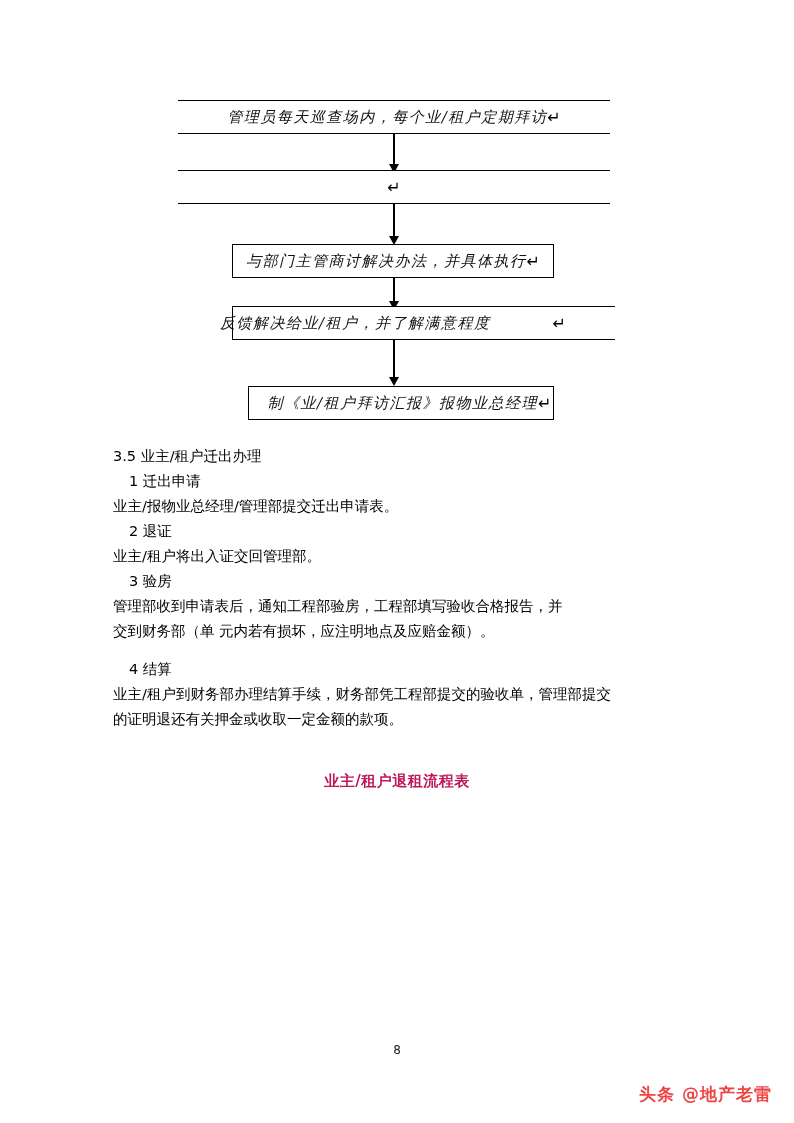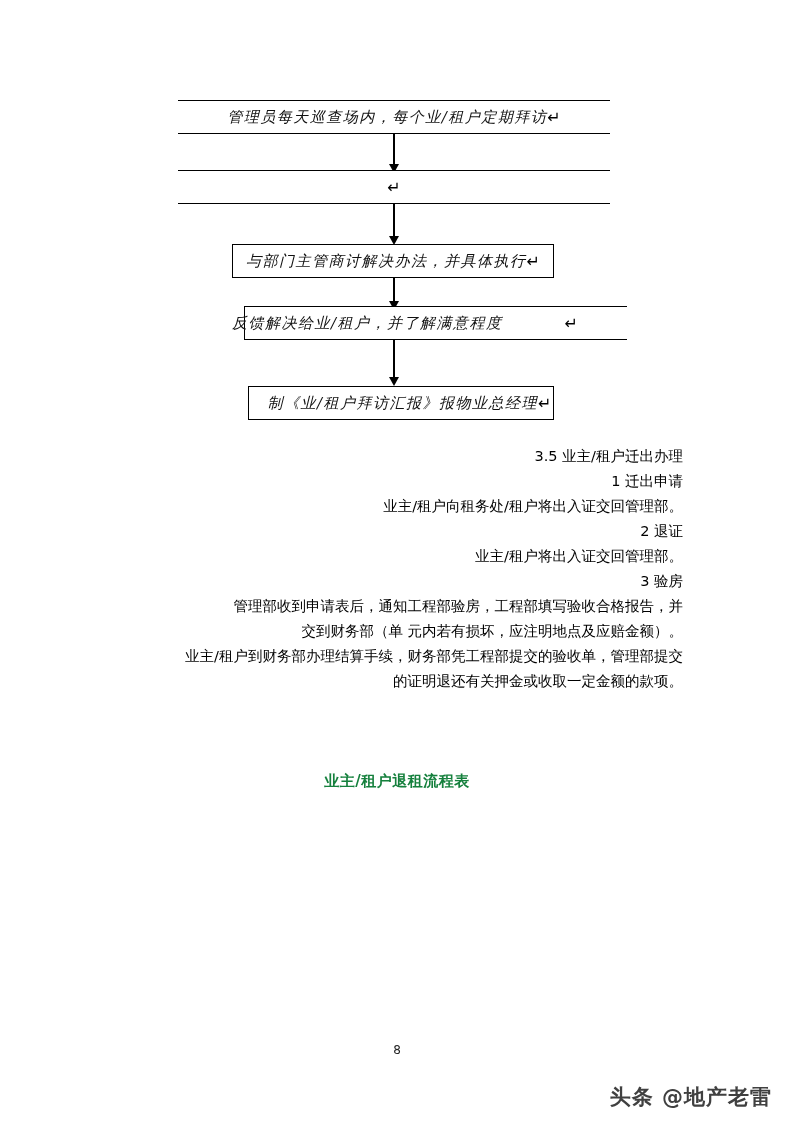--- a/index.html
+++ b/index.html
@@ -78,21 +78,20 @@
   
   #body-text {
     position: absolute;
     left: 113px;
     top: 444px;
     width: 570px;
     font-family: "DejaVu Sans", "Liberation Sans", sans-serif;
     font-size: 14.5px;
     line-height: 25px;
     color: #000000;
-    text-align: right;
   }
   .para {
     margin: 0;
     white-space: pre-wrap;
   }
   .para.indent {
     padding-left: 16px;
   }
   .para.gap-above {
     margin-top: 13px;
@@ -101,42 +100,42 @@
   #doc-subtitle {
     position: absolute;
     left: 0;
     top: 772px;
     width: 794px;
     text-align: center;
     font-family: "DejaVu Sans", "Liberation Sans", sans-serif;
     font-size: 15px;
     font-weight: bold;
     letter-spacing: 0.5px;
-    color: #15803d;
+    color: #be185d;
   }
 
   #page-number {
     position: absolute;
     left: 0;
     top: 1043px;
     width: 794px;
     text-align: center;
     font-family: "DejaVu Sans", "Liberation Sans", sans-serif;
     font-size: 12px;
     color: #222222;
   }
 
   #watermark {
     position: absolute;
     right: 22px;
     top: 1083px;
     font-family: "DejaVu Sans", "Liberation Sans", sans-serif;
-    font-size: 21px;
+    font-size: 17px;
     font-weight: bold;
-    color: #404040;
+    color: #ef4444;
     letter-spacing: 1px;
     white-space: nowrap;
   }
 </style>
 </head>
 <body>
 
 <div id="page">
 
   <div id="flowchart">
@@ -157,49 +156,50 @@
     <div class="arrowhead" style="left:389px; top:236px;"></div>
 
     <div class="fc-box fc-closed" style="left:232px; top:244px; width:322px; height:34px;">
       <span class="fc-text">与部门主管商讨解决办法，并具体执行</span>
         <span class="pilcrow">↵</span>
     </div>
 
     <div class="connector" style="left:393px; top:278px; height:29px;"></div>
     <div class="arrowhead" style="left:389px; top:301px;"></div>
 
-    <div class="fc-box fc-left-open-right" style="left:244px; top:306px; width:383px; height:34px;">
+    <div class="fc-box fc-left-open-right" style="left:232px; top:306px; width:383px; height:34px;">
       <span class="fc-text" style="margin-right:62px;">反馈解决给业/租户，并了解满意程度</span>
         <span class="pilcrow" style="margin-right:62px;">↵</span>
     </div>
 
     <div class="connector" style="left:393px; top:340px; height:43px;"></div>
     <div class="arrowhead" style="left:389px; top:377px;"></div>
 
     <div class="fc-box fc-closed" style="left:248px; top:386px; width:306px; height:34px;padding-left:17px;">
       <span class="fc-text">制《业/租户拜访汇报》报物业总经理</span>
         <span class="pilcrow">↵</span>
     </div>
 
   </div>
 
   <div id="body-text">
 
     <p class="para">3.5 业主/租户迁出办理</p>
 
     <p class="para indent">1 迁出申请</p>
-    <p class="para">业主/租户向租务处/租户将出入证交回管理部。</p>
+    <p class="para">业主/报物业总经理/管理部提交迁出申请表。</p>
 
     <p class="para indent">2 退证</p>
     <p class="para">业主/租户将出入证交回管理部。</p>
 
     <p class="para indent">3 验房</p>
     <p class="para">管理部收到申请表后，通知工程部验房，工程部填写验收合格报告，并
 交到财务部（单 元内若有损坏，应注明地点及应赔金额）。</p>
 
+    <p class="para indent gap-above">4 结算</p>
     <p class="para">业主/租户到财务部办理结算手续，财务部凭工程部提交的验收单，管理部提交
 的证明退还有关押金或收取一定金额的款项。</p>
 
 
   </div>
 
   <div id="doc-subtitle">业主/租户退租流程表</div>
 
   <div id="page-number">8</div>
 

